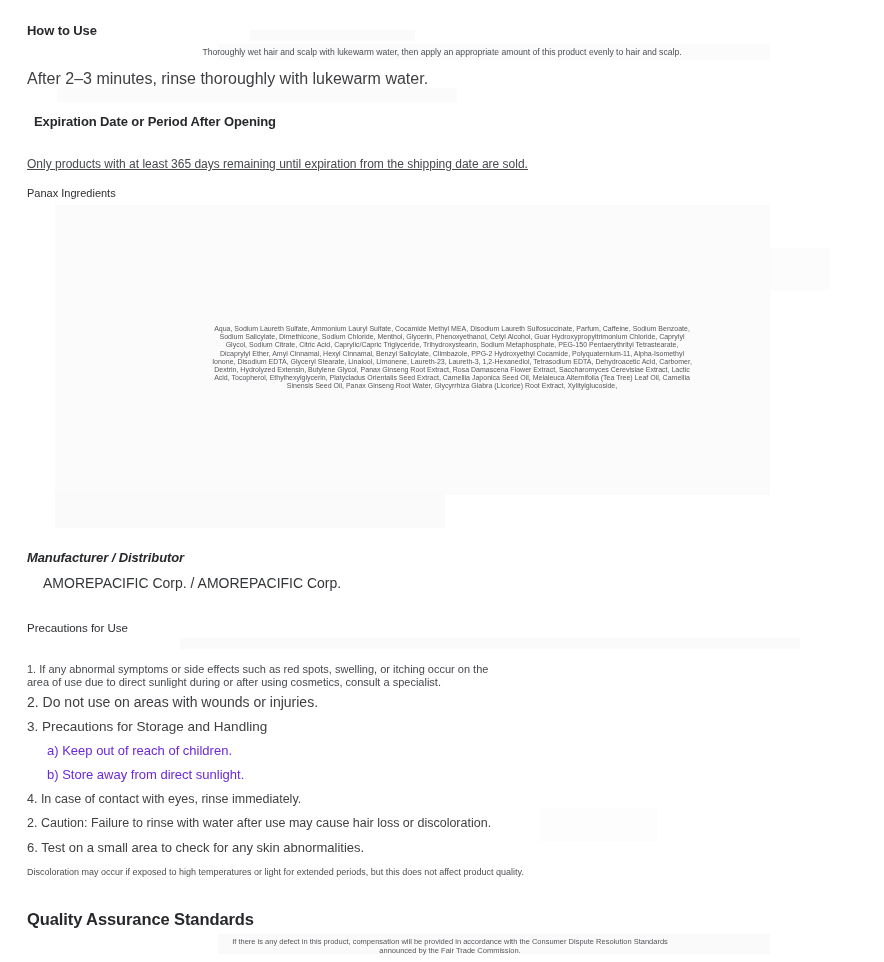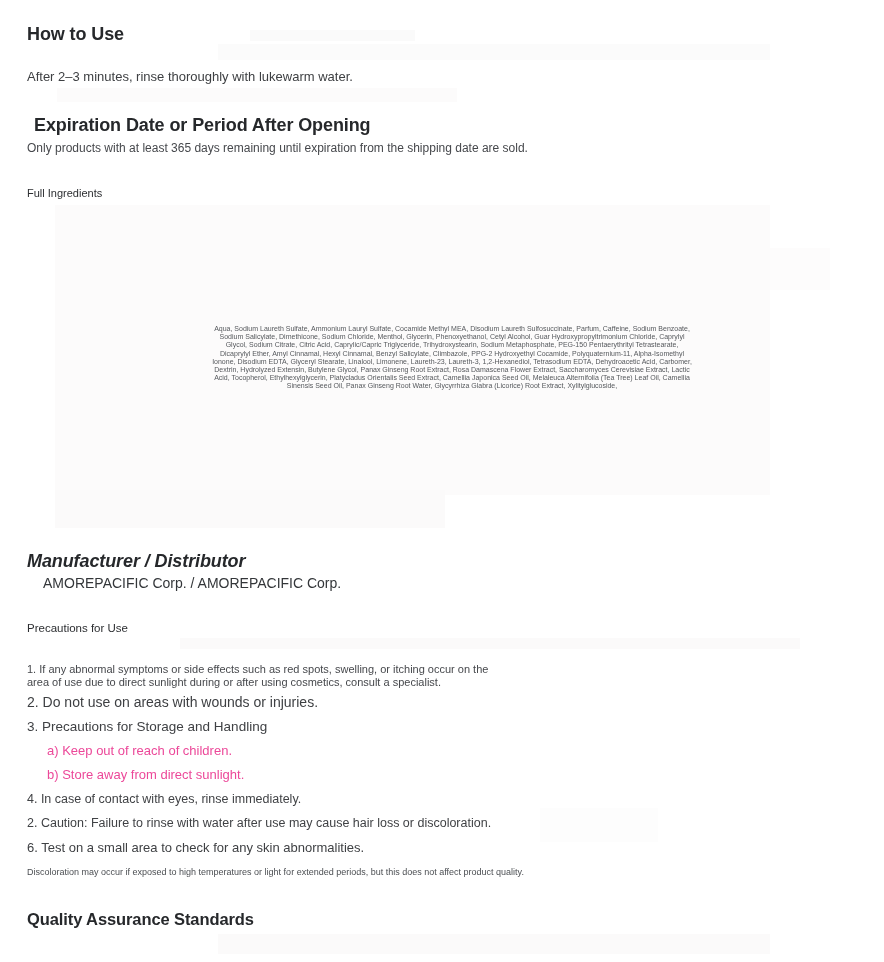--- a/index.html
+++ b/index.html
@@ -20,49 +20,49 @@
   .p2 { left:218px; top:44px;  width:552px; height:16px; background:#fbfbfb; }
   .p3 { left:57px;  top:88px;  width:400px; height:14px; background:#fcfbfb; }
   .p4 { left:55px;  top:205px; width:715px; height:290px; background:#fcfbfb; }
   .p5 { left:55px;  top:490px; width:390px; height:38px; background:#fbfafa; }
   .p6 { left:770px; top:248px; width:60px;  height:42px; background:#fdfcfc; }
   .p7 { left:180px; top:638px; width:620px; height:11px; background:#fbfafa; }
   .p8 { left:540px; top:808px; width:118px; height:34px; background:#fdfdfd; }
   .p9 { left:218px; top:934px; width:552px; height:20px; background:#fbfafa; }
 
   .h1 {
-    font-size: 18px; font-weight: 600; color: #26282b;
+    font-size: 13px; font-weight: 600; color: #26282b;
     letter-spacing: -0.1px; line-height: 1.25;
   }
   .h1-lg { font-size: 16.5px; }
 
   .sub-h {
     font-size: 11.5px; font-weight: 400; color: #2c2e31; line-height: 1.3;
   }
 
-  .body-md { font-size: 13px; color: #3e4043; line-height: 1.35; }
+  .body-md { font-size: 16px; color: #3e4043; line-height: 1.35; }
   .body-sm { font-size: 12px; color: #46484c; line-height: 1.35; }
 
   .centered-tiny {
     left: 0; width: 884px; text-align: center;
     font-size: 8.6px; color: #4c4f53; line-height: 1.3;
   }
 
   .ingredients {
     left: 212px; width: 480px; text-align: center;
     font-size: 7px; color: #55585c; line-height: 8.2px;
     letter-spacing: 0;
   }
 
   .mfr-body { font-size: 14px; color: #333639; line-height: 1.3; margin-left: 16px; }
 
   .prec-item1 { font-size: 11px; color: #46484c; line-height: 12.8px; width: 484px; }
   .prec-item2 { font-size: 14px;   color: #3d3f42; }
   .prec-item3 { font-size: 13.5px; color: #3f4144; }
-  .prec-sub   { font-size: 13px;   color: #ec4899; }
+  .prec-sub   { font-size: 13px;   color: #6d28d9; }
   .prec-item4 { font-size: 12.5px; color: #404245; }
   .prec-item5 { font-size: 12.5px; color: #404245; }
   .prec-item6 { font-size: 13px;   color: #3f4144; }
   .prec-note  { font-size: 9px;    color: #4c4f53; }
 
   .quality-body {
     left: 215px; width: 470px; text-align: center;
     font-size: 7.5px; color: #54575b; line-height: 9px;
   }
 </style>
@@ -76,28 +76,29 @@
   <div class="patch p3"></div>
   <div class="patch p4"></div>
   <div class="patch p5"></div>
   <div class="patch p6"></div>
   <div class="patch p7"></div>
   <div class="patch p8"></div>
   <div class="patch p9"></div>
 
   <div class="abs h1" style="left:27px; top:23px;">How to Use</div>
 
+  <div class="abs centered-tiny" style="top:47px;">Thoroughly wet hair and scalp with lukewarm water, then apply an appropriate amount of this product evenly to hair and scalp.</div>
 
   <div class="abs body-md" style="left:27px; top:68px;">After 2–3 minutes, rinse thoroughly with lukewarm water.</div>
 
   <div class="abs h1" style="left:34px; top:114px;">Expiration Date or Period After Opening</div>
 
-  <div class="abs body-sm" style="left:27px; top:140px;">Only products with at least 365 days remaining until expiration from the shipping date are sold.</div>
+  <div class="abs body-sm" style="left:27px; top:156px;text-decoration:underline;">Only products with at least 365 days remaining until expiration from the shipping date are sold.</div>
 
-  <div class="abs sub-h" style="left:27px; top:186px; font-size:11px;">Full Ingredients</div>
+  <div class="abs sub-h" style="left:27px; top:186px; font-size:11px;">Panax Ingredients</div>
 
   <div class="abs ingredients" style="top:325px;">Aqua, Sodium Laureth Sulfate, Ammonium Lauryl Sulfate, Cocamide Methyl MEA, Disodium Laureth Sulfosuccinate, Parfum, Caffeine, Sodium Benzoate, Sodium Salicylate, Dimethicone, Sodium Chloride, Menthol, Glycerin, Phenoxyethanol, Cetyl Alcohol, Guar Hydroxypropyltrimonium Chloride, Caprylyl Glycol, Sodium Citrate, Citric Acid, Caprylic/Capric Triglyceride, Trihydroxystearin, Sodium Metaphosphate, PEG-150 Pentaerythrityl Tetrastearate, Dicaprylyl Ether, Amyl Cinnamal, Hexyl Cinnamal, Benzyl Salicylate, Climbazole, PPG-2 Hydroxyethyl Cocamide, Polyquaternium-11, Alpha-Isomethyl Ionone, Disodium EDTA, Glyceryl Stearate, Linalool, Limonene, Laureth-23, Laureth-3, 1,2-Hexanediol, Tetrasodium EDTA, Dehydroacetic Acid, Carbomer, Dextrin, Hydrolyzed Extensin, Butylene Glycol, Panax Ginseng Root Extract, Rosa Damascena Flower Extract, Saccharomyces Cerevisiae Extract, Lactic Acid, Tocopherol, Ethylhexylglycerin, Platycladus Orientalis Seed Extract, Camellia Japonica Seed Oil, Melaleuca Alternifolia (Tea Tree) Leaf Oil, Camellia Sinensis Seed Oil, Panax Ginseng Root Water, Glycyrrhiza Glabra (Licorice) Root Extract, Xylitylglucoside,</div>
 
   <div class="abs h1" style="left:27px; top:550px;font-style:italic;">Manufacturer / Distributor</div>
 
   <div class="abs mfr-body" style="left:27px; top:574px;">AMOREPACIFIC Corp. / AMOREPACIFIC Corp.</div>
 
   <div class="abs sub-h" style="left:27px; top:621px;">Precautions for Use</div>
 
   <div class="abs prec-item1" style="left:27px; top:663px;">1. If any abnormal symptoms or side effects such as red spots, swelling, or itching occur on the area of use due to direct sunlight during or after using cosmetics, consult a specialist.</div>
@@ -113,14 +114,15 @@
   <div class="abs prec-item4" style="left:27px; top:792px;">4. In case of contact with eyes, rinse immediately.</div>
 
   <div class="abs prec-item5" style="left:27px; top:816px;">2. Caution: Failure to rinse with water after use may cause hair loss or discoloration.</div>
 
   <div class="abs prec-item6" style="left:27px; top:840px;">6. Test on a small area to check for any skin abnormalities.</div>
 
   <div class="abs prec-note" style="left:27px; top:867px;">Discoloration may occur if exposed to high temperatures or light for extended periods, but this does not affect product quality.</div>
 
   <div class="abs h1 h1-lg" style="left:27px; top:909px;">Quality Assurance Standards</div>
 
+  <div class="abs quality-body" style="top:937px;">If there is any defect in this product, compensation will be provided in accordance with the Consumer Dispute Resolution Standards announced by the Fair Trade Commission.</div>
 
 </div>
 
 </body></html>

